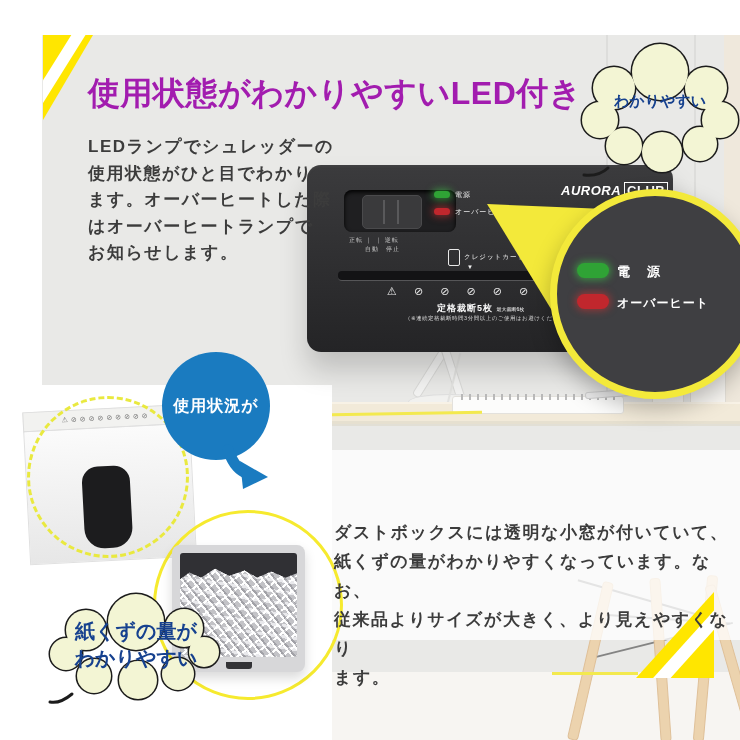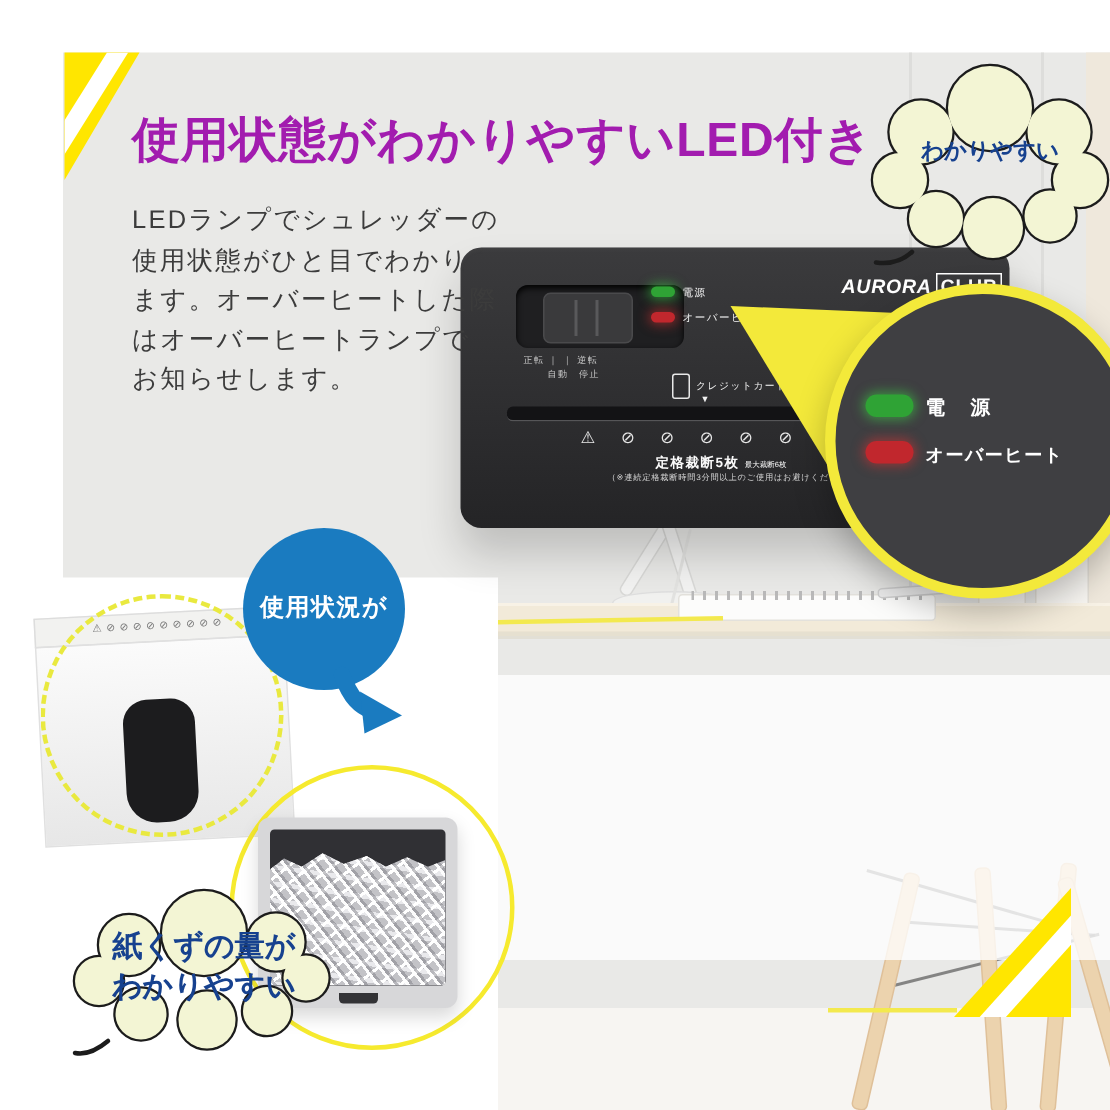--- a/index.html
+++ b/index.html
@@ -26,21 +26,21 @@
   .pen{left:585px;top:390px;width:60px;height:5px;background:#ececec;border:1px solid #cfcfcf;border-radius:3px;transform:rotate(-4deg);z-index:3;}
   .cord{left:452px;top:352px;width:2px;height:60px;background:#e2e2e0;transform:rotate(14deg);z-index:2;}
 
   .chair-leg{width:9px;background:#ecd3ae;border:1px solid #dfc099;border-radius:4px;z-index:3;}
   .chair-wire{height:2px;background:#6a6a6a;z-index:3;opacity:.8;}
 
   .yellow-line{background:#f3e94e;z-index:4;}
 
   
   .title{color:#a21caf;font-weight:800;z-index:11;letter-spacing:0.5px;}
-  .para{color:#3c3c3c;white-space:pre-line;z-index:11;font-weight:400;letter-spacing:1.5px;}
+  .para{color:#3c3c3c;white-space:pre-line;z-index:11;font-weight:700;letter-spacing:1.5px;}
   .white-panel{background:rgba(255,255,255,.78);z-index:4;}
 
   
   .shredder{left:307px;top:165px;width:366px;height:187px;border-radius:14px;
     background:linear-gradient(#3b3b3d,#242426);box-shadow:0 18px 28px rgba(0,0,0,.18),inset 0 2px 2px #55555733;z-index:7;}
   .sw-track{left:37px;top:25px;width:112px;height:42px;background:#1f1f21;border-radius:8px;box-shadow:inset 0 2px 4px #000;}
   .sw-knob{left:55px;top:30px;width:58px;height:32px;background:#3a3a3c;border-radius:5px;border:1px solid #4a4a4c;}
   .sw-grip{position:absolute;top:4px;width:2px;height:24px;background:#59595b;}
   .tiny-label{color:#c9c9c9;font-size:6px;letter-spacing:1px;white-space:nowrap;}
   .led-pill{border-radius:5px;}
@@ -215,20 +215,24 @@
     <polygon points="240,461 268,477 243,489" fill="#1a7bc0"></polygon>
   </svg>
 
   <div class="abs title" style="left:88px;top:72px;font-size:32px;">使用状態がわかりやすいLED付き</div>
   <div class="abs para" style="left:88px;top:134px;font-size:17px;line-height:26.5px;">LEDランプでシュレッダーの
 使用状態がひと目でわかり
 ます。オーバーヒートした際
 はオーバーヒートランプで
 お知らせします。</div>
 
+  <div class="abs para" style="left:334px;top:518px;font-size:17px;line-height:29px;">ダストボックスには透明な小窓が付いていて、
+紙くずの量がわかりやすくなっています。なお、
+従来品よりサイズが大きく、より見えやすくなり
+ます。</div>
 
   <svg class="overlay" style="left:578px;top:38px;z-index:12;" width="164" height="144" viewBox="0 0 164 144">
     <defs>
         <g id="cloud1">
       <circle cx="82" cy="34" r="28"></circle>
           <circle cx="36" cy="50" r="21"></circle>
           <circle cx="128" cy="50" r="21"></circle>
       <circle cx="22" cy="82" r="18"></circle>
           <circle cx="142" cy="82" r="18"></circle>
           <circle cx="46" cy="108" r="18"></circle>

